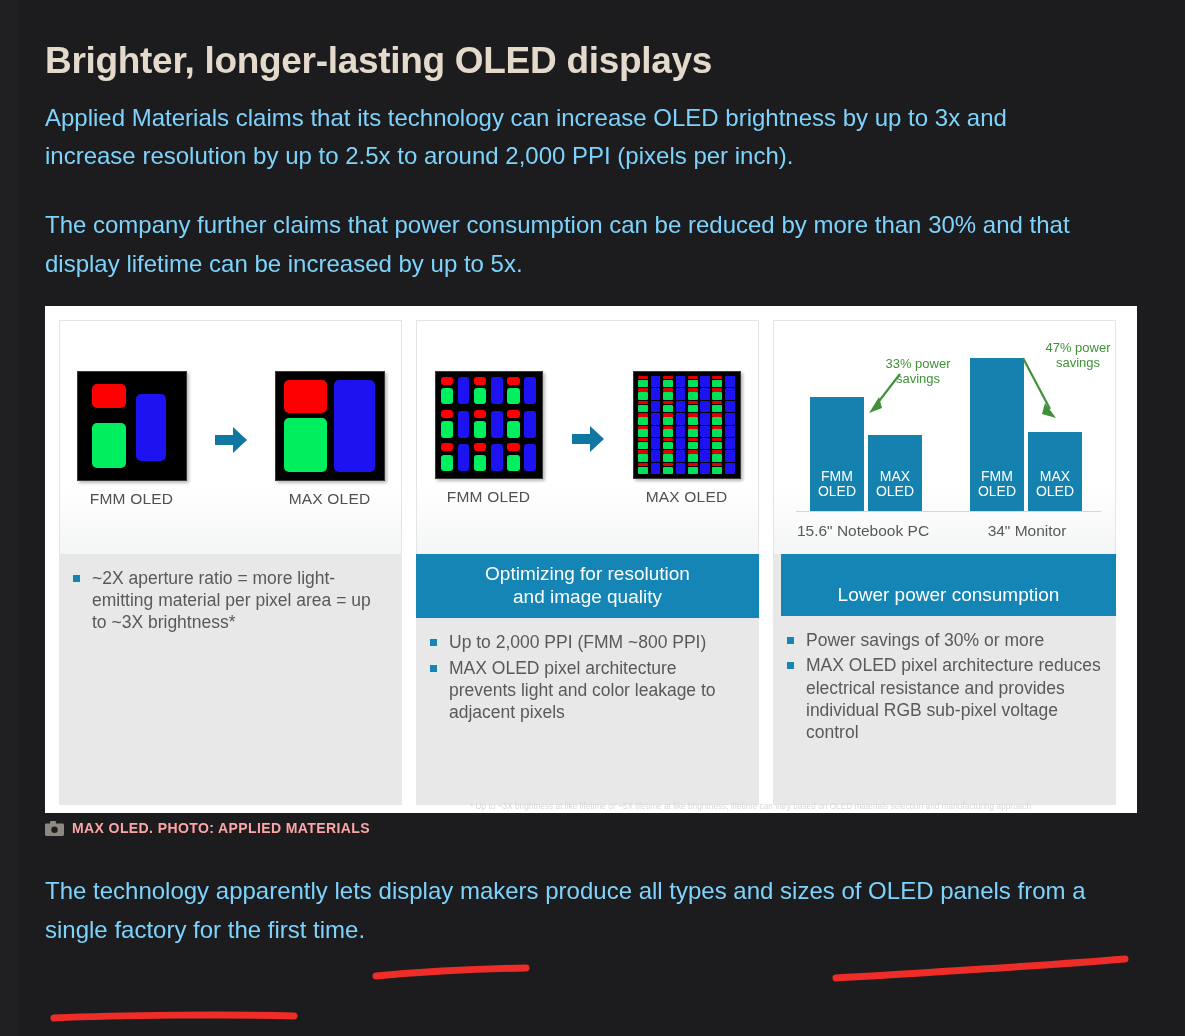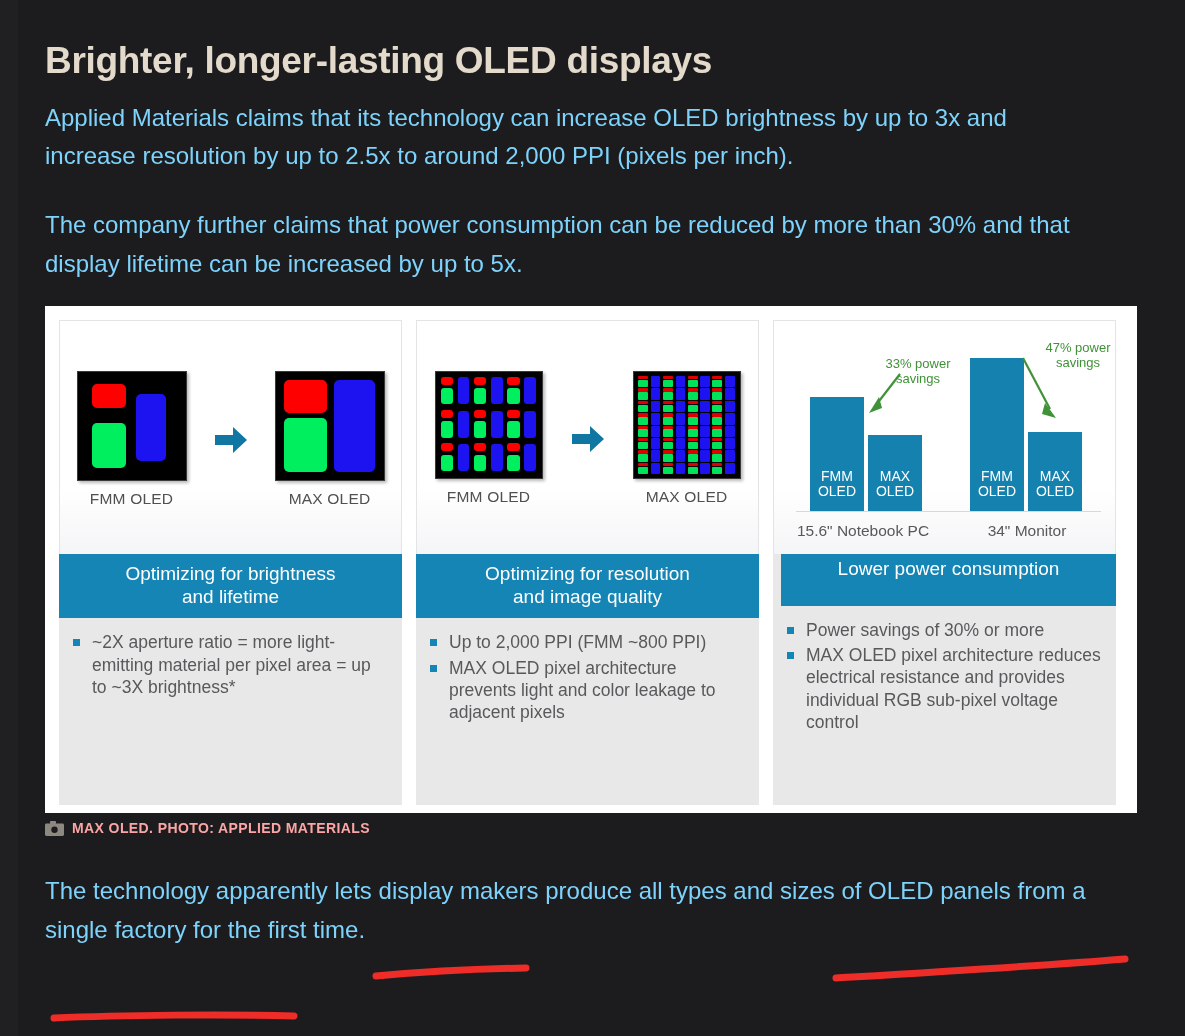--- a/index.html
+++ b/index.html
@@ -231,24 +231,20 @@
                 <div class="sub red" style="left:8%;top:7%;width:40%;height:31%;"></div>
                 <div class="sub green" style="left:8%;top:43%;width:40%;height:50%;"></div>
                 <div class="sub blue" style="left:54%;top:7%;width:38%;height:86%;"></div>
               </div>
               <div class="dlabel">MAX OLED</div>
             </div>
 
           </div>
         </div>
 
-        <div class="panel-title">
-          <span>Optimizing for brightness</span><br>
-          <span>and lifetime</span>
-        </div>
 
         <div class="panel-body">
           <ul class="bullets">
             <li>~2X aperture ratio = more light-emitting material per pixel area = up to ~3X brightness*</li>
           </ul>
         </div>
       </div>
 
       <div class="panel">
         <div class="panel-visual">
@@ -631,30 +627,31 @@
               </svg>
 
               <div class="axis-line"></div>
             </div>
 
             <div class="xtick" style="left:14px;width:150px;">15.6" Notebook PC</div>
             <div class="xtick" style="left:186px;width:134px;">34" Monitor</div>
           </div>
         </div>
 
-        <div class="panel-title" style="padding-top:3px;margin-left:8px;">Lower power consumption</div>
+        <div class="panel-title" style="padding-top:29px;margin-left:8px;">Lower power consumption</div>
 
         <div class="panel-body">
           <ul class="bullets">
             <li>Power savings of 30% or more</li>
             <li>MAX OLED pixel architecture reduces electrical resistance and provides individual RGB sub-pixel voltage control</li>
           </ul>
         </div>
       </div>
 
+      <div class="footnote">* Up to ~3X brightness at like lifetime or ~5X lifetime at like brightness; lifetime can vary based on OLED materials selection and manufacturing approach</div>
     </div>
 
     <div class="caption">
       <svg class="cam" viewBox="0 0 19 15">
         <rect x="0" y="2.5" width="19" height="12.5" rx="1.4" fill="#8d8880"></rect>
         <rect x="5" y="0" width="6" height="3" rx="0.8" fill="#8d8880"></rect>
         <circle cx="9.5" cy="8.7" r="3.2" fill="#1c1c1e"></circle>
       </svg>
       <span class="caption-text">MAX OLED. PHOTO: APPLIED MATERIALS</span>
     </div>

